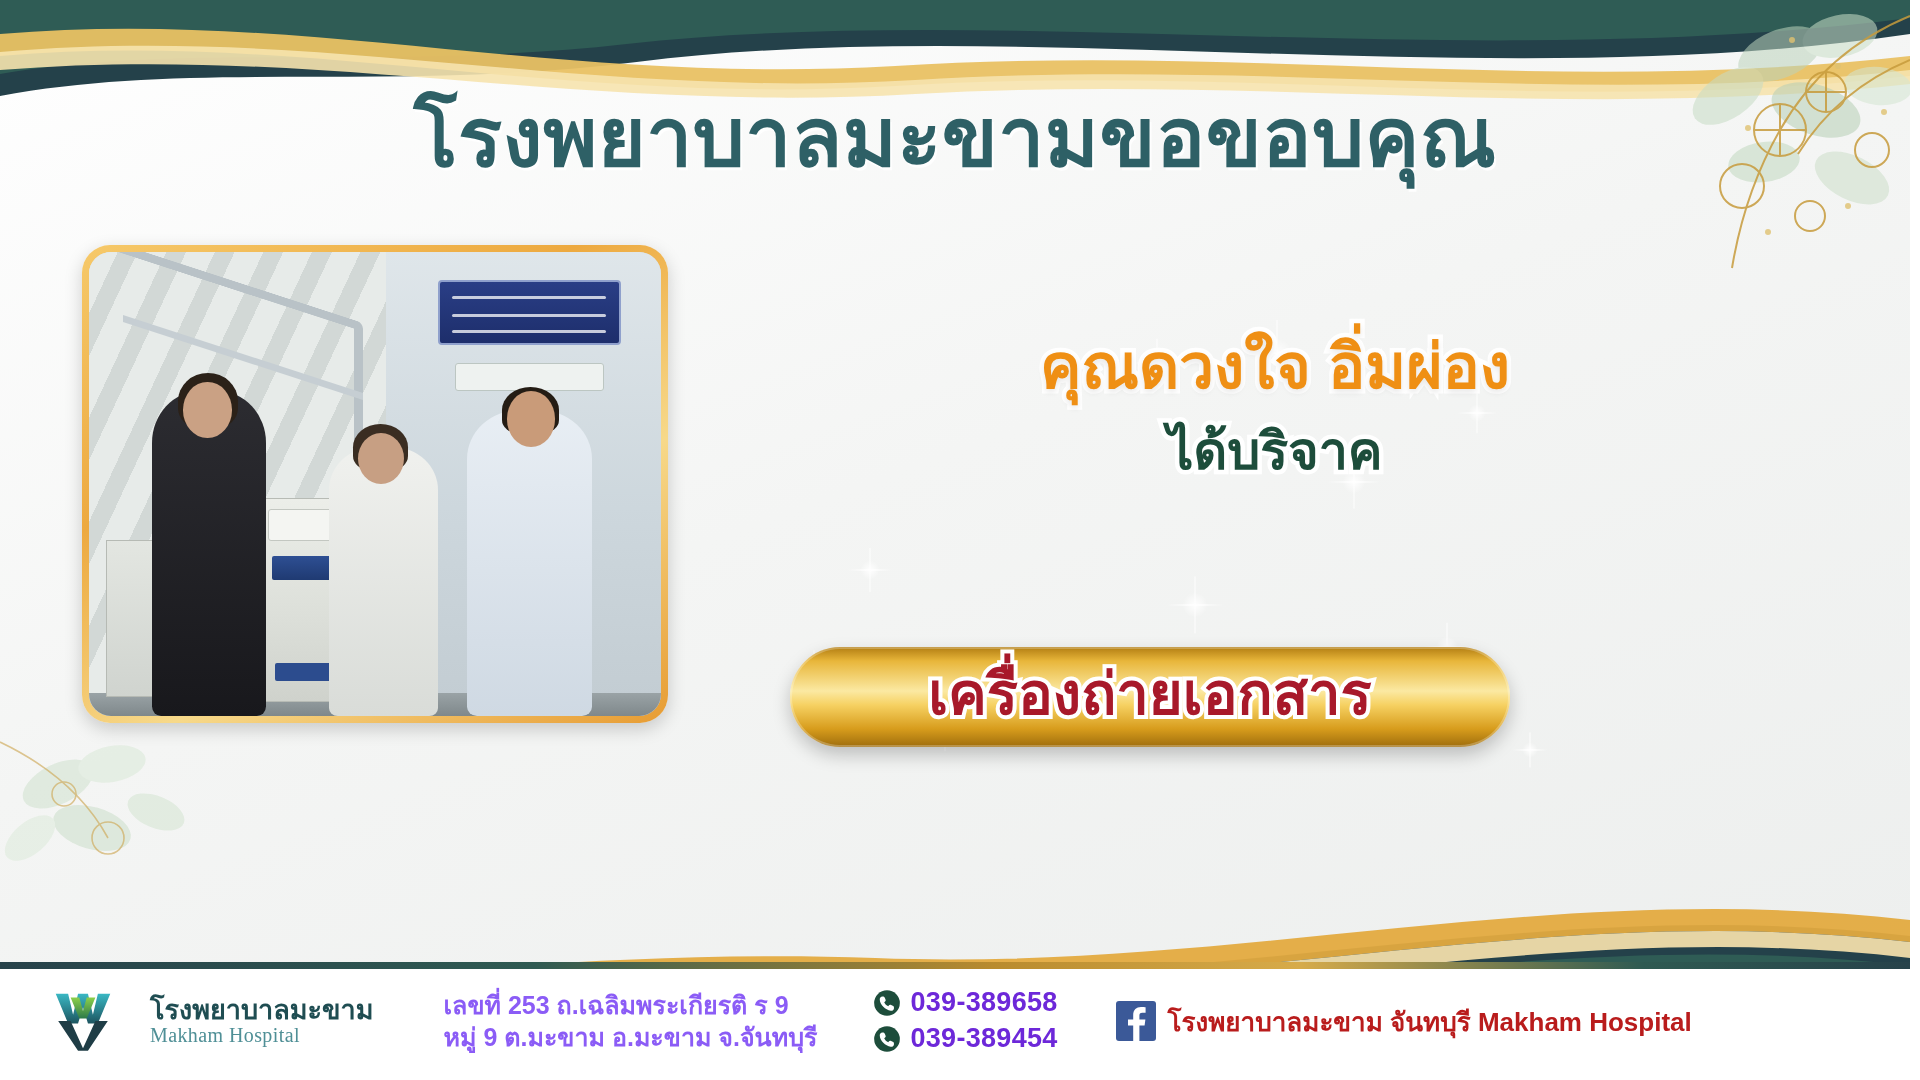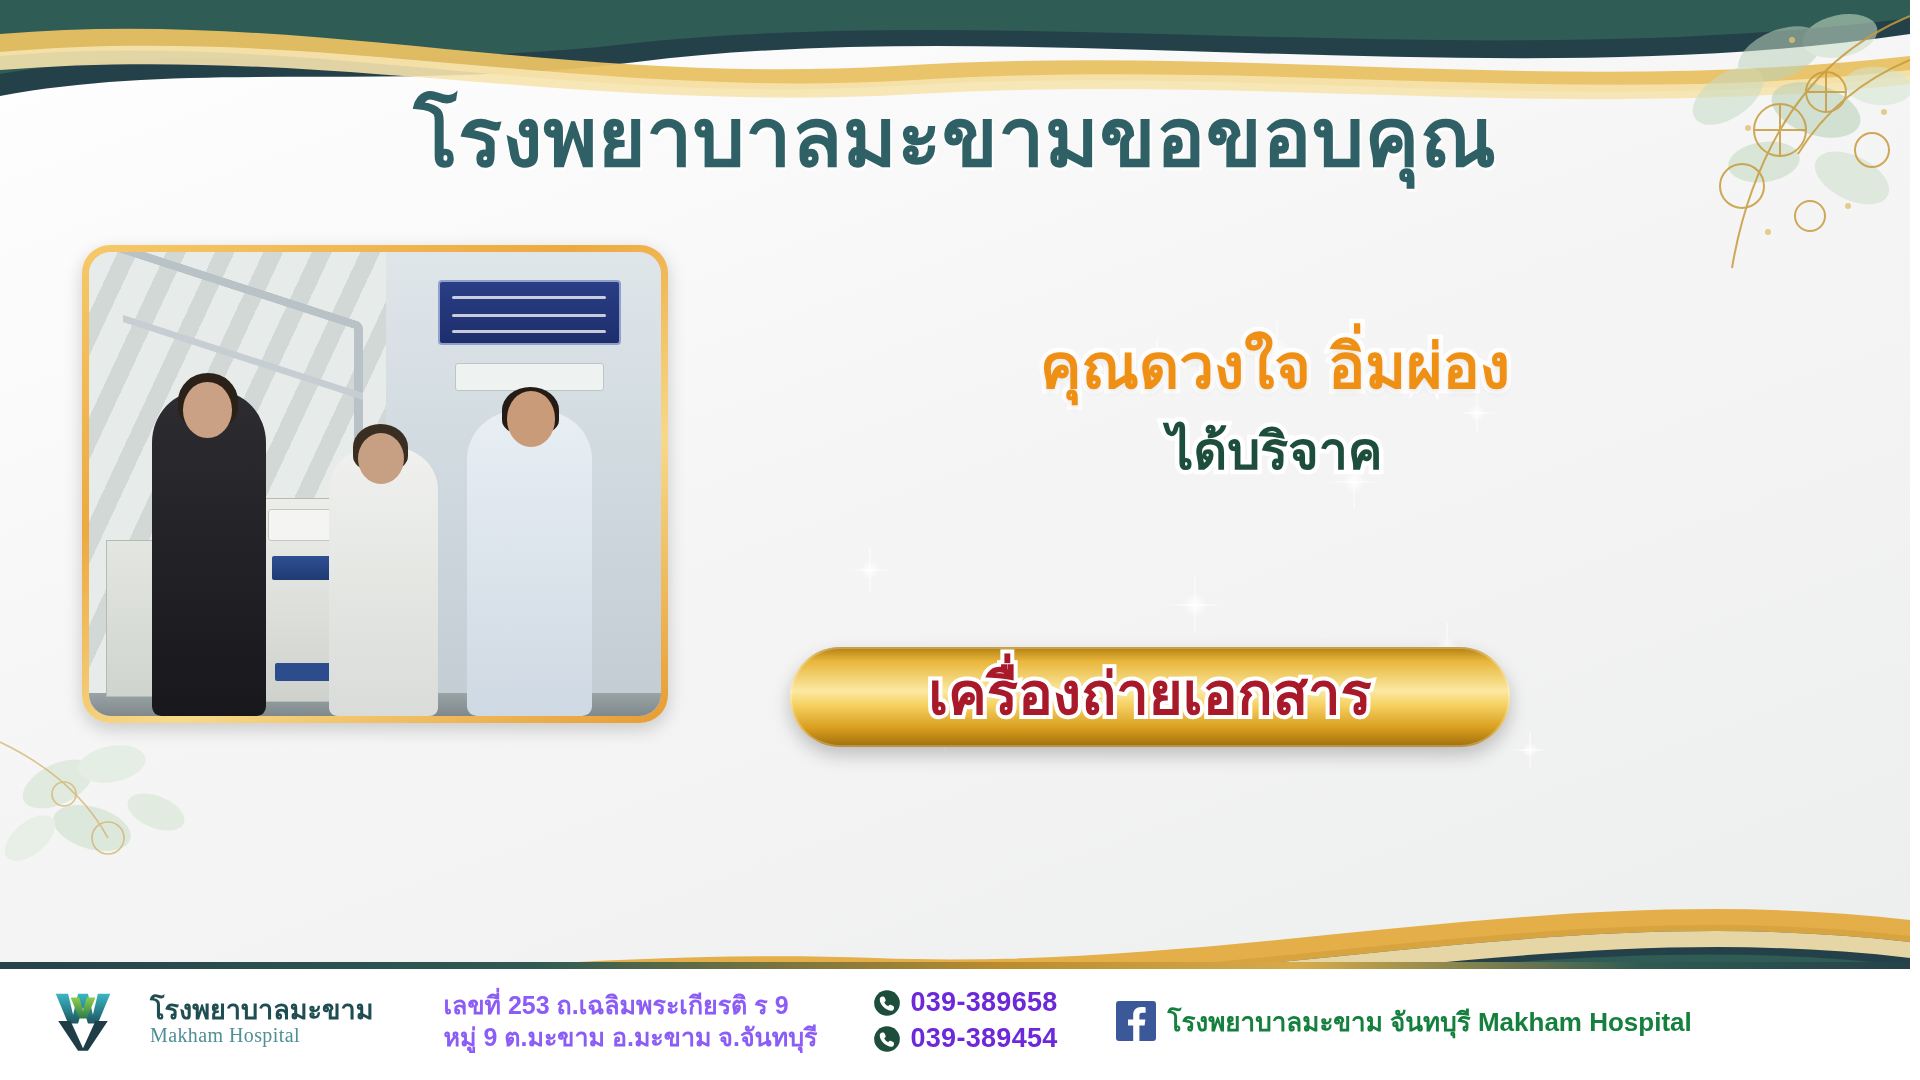--- a/index.html
+++ b/index.html
@@ -208,21 +208,21 @@
   .f-phone-row { display: flex; align-items: center; }
   .f-phone-row + .f-phone-row { margin-top: 4px; }
   .f-phone-num {
     margin-left: 9px; font-size: 27px; font-weight: 700; color: #6d28d9;
     letter-spacing: .3px;
   }
   .phone-ico { width: 28px; height: 28px; flex: 0 0 28px; }
   .f-social { margin-left: 58px; display: flex; align-items: center; }
   .fb-ico { width: 40px; height: 40px; flex: 0 0 40px; }
   .f-social-label {
-    margin-left: 12px; font-size: 26px; font-weight: 700; color: #15803d; white-space: nowrap;
+    margin-left: 12px; font-size: 26px; font-weight: 700; color: #b91c1c; white-space: nowrap;
   }
 </style>
 </head>
 <body>
 
 <div id="banner">
 
   <div class="bg-base"></div>
 
   <svg class="bg-top-dark" viewBox="0 0 1920 120" preserveAspectRatio="none">

